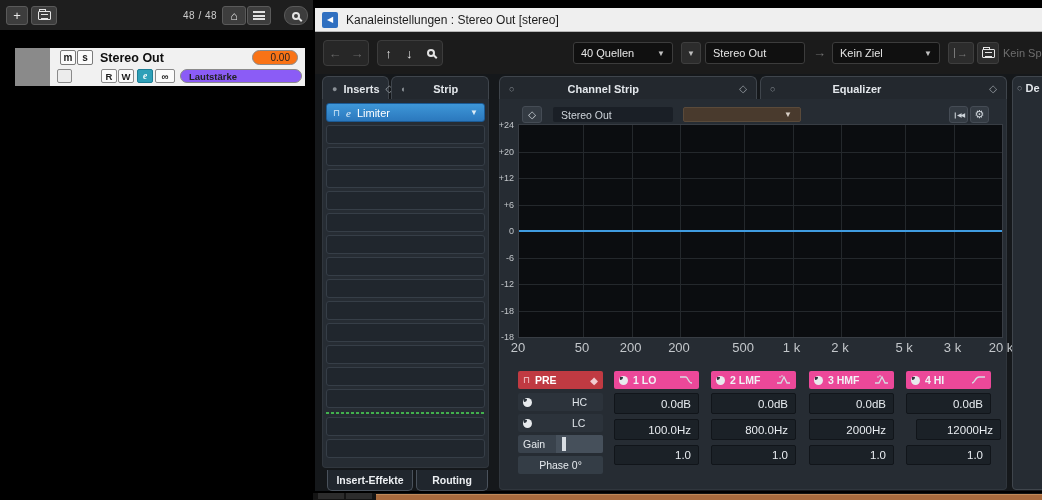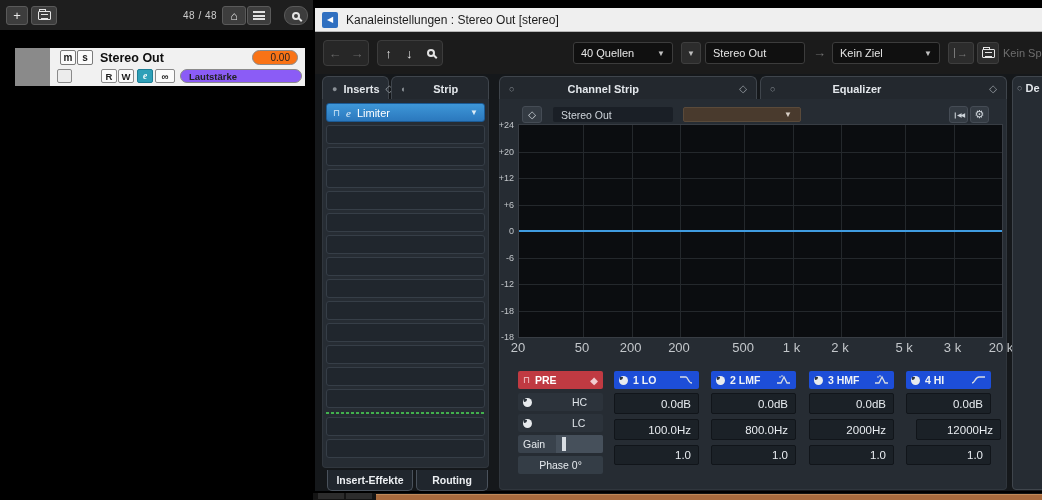--- a/index.html
+++ b/index.html
@@ -113,21 +113,21 @@
   #pre-bar .dia { margin-left:auto; color:#f2ccd0; font-size:10px; font-weight:normal; }
   .hclc { background:#2c333b; color:#dfe4e9;gap:40px; }
   .hclc .slope { margin-left:auto; font-size:9px; color:#cfd5db; letter-spacing:-1px; }
   #gain-row { background:#39424c; color:#e6eaee; padding:0; }
   #gain-row .glabel { padding-left:5px; }
   #gain-track { margin-left:6px; flex:1; height:100%; background:#46505b; position:relative; border-radius:0 2px 2px 0; }
   #gain-handle { position:absolute; left:6px; top:2px; width:4px; height:14px; background:#d8dde2; }
   #phase-btn { background:#343d46; color:#e6eaee; justify-content:center; }
   .knob { width:9px; height:9px; border-radius:50%; background:#e8ebee; position:relative; flex:none; }
   .knob::after { content:''; position:absolute; left:1px; top:1px; width:3px; height:3px; background:#2c333b; border-radius:0 0 3px 0; }
-  .band-header { position:absolute; width:85px; height:18px; background:#1d4ed8; border-radius:2px;
+  .band-header { position:absolute; width:85px; height:18px; background:#ec4899; border-radius:2px;
                  display:flex; align-items:center; gap:5px; padding:0 5px; color:#f0f3f6; font-size:10.5px; font-weight:bold; }
   .band-header svg { margin-left:auto; flex:none; }
   .band-field { position:absolute; width:85px; height:21px; background:#1b2127; border:1px solid #11151a; border-radius:2px;
                 color:#e8ecf0; font-size:11.5px; display:flex; align-items:center; justify-content:flex-end; padding-right:7px; }
 
   
   #right-panel { position:absolute; left:697px; top:68px; width:40px; height:414px; background:#262c33;
                  border:1px solid #3f454c; border-radius:6px 0 0 4px; }
   #right-panel .hd { display:flex; align-items:center; gap:3px; padding:5px 0 0 4px; color:#e3e7eb; font-size:11px; font-weight:bold; }
   #right-panel .dot { font-size:9px; color:#8a9096; font-weight:normal; }

